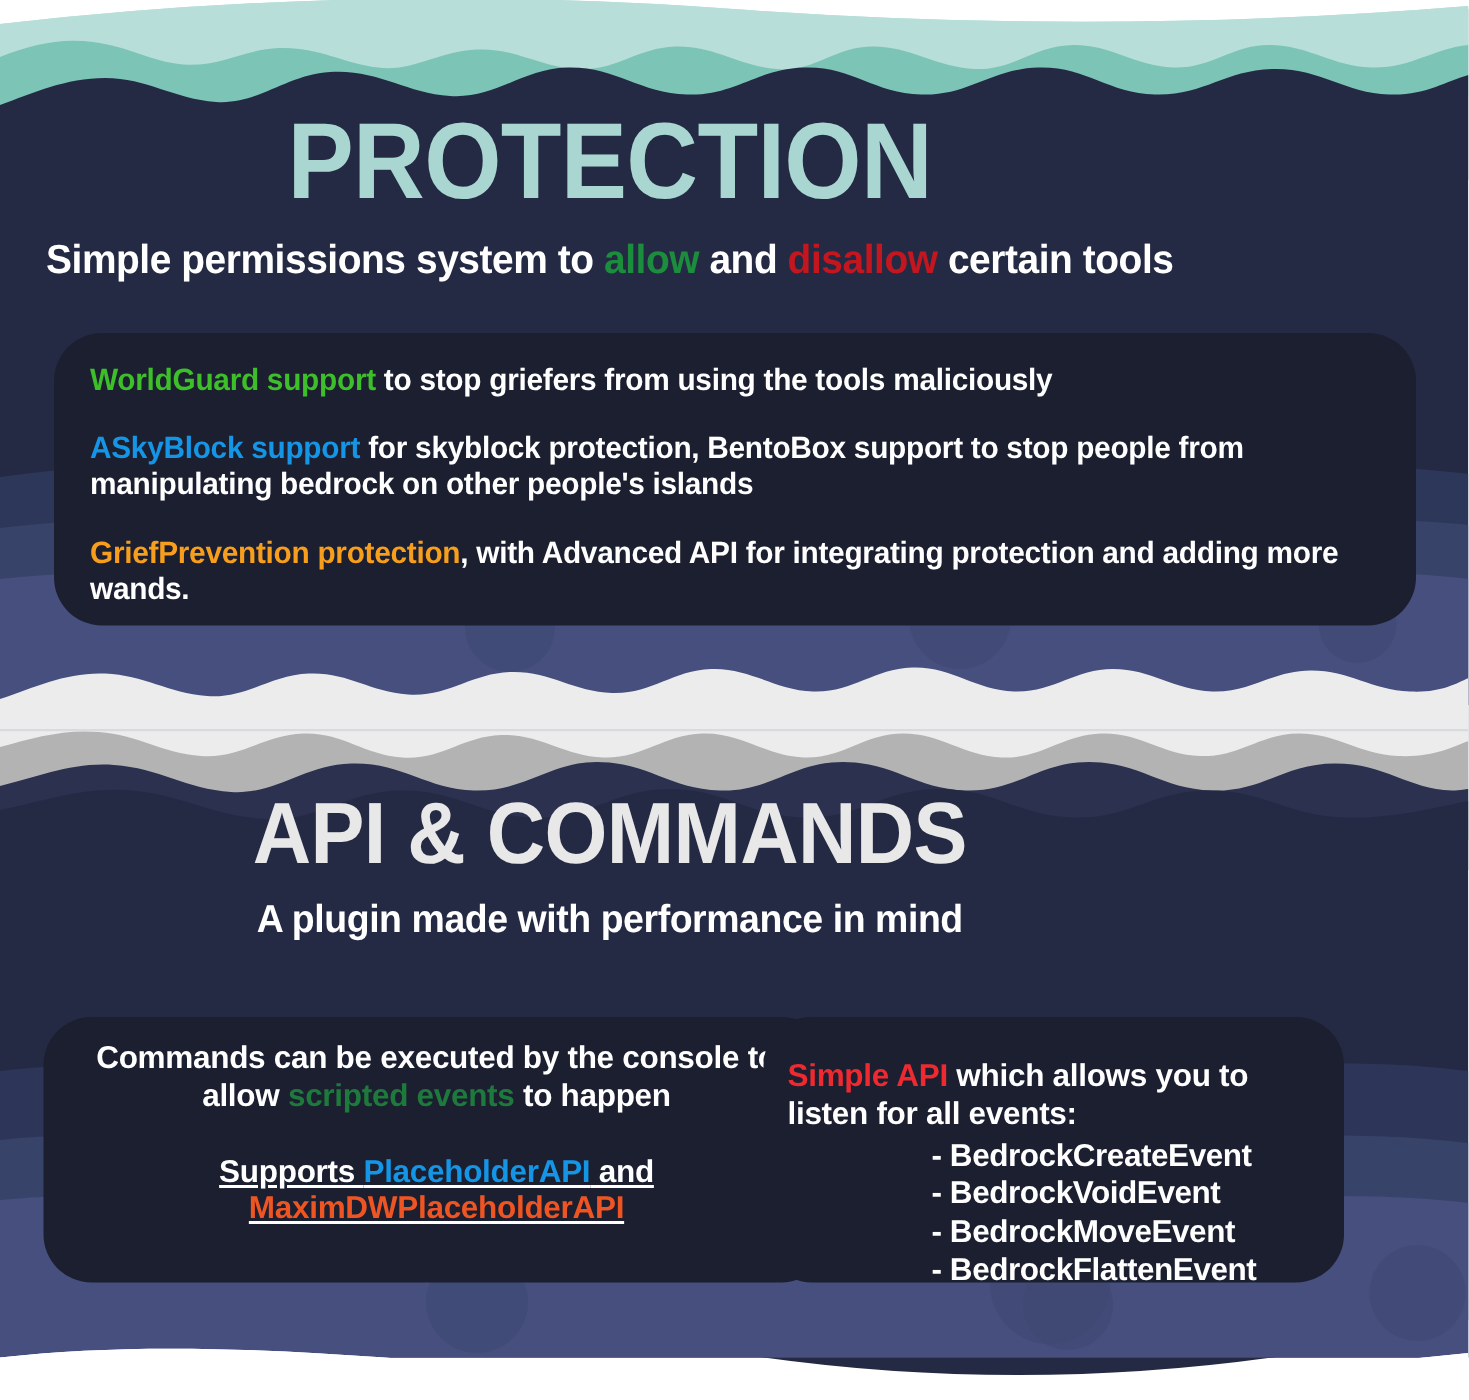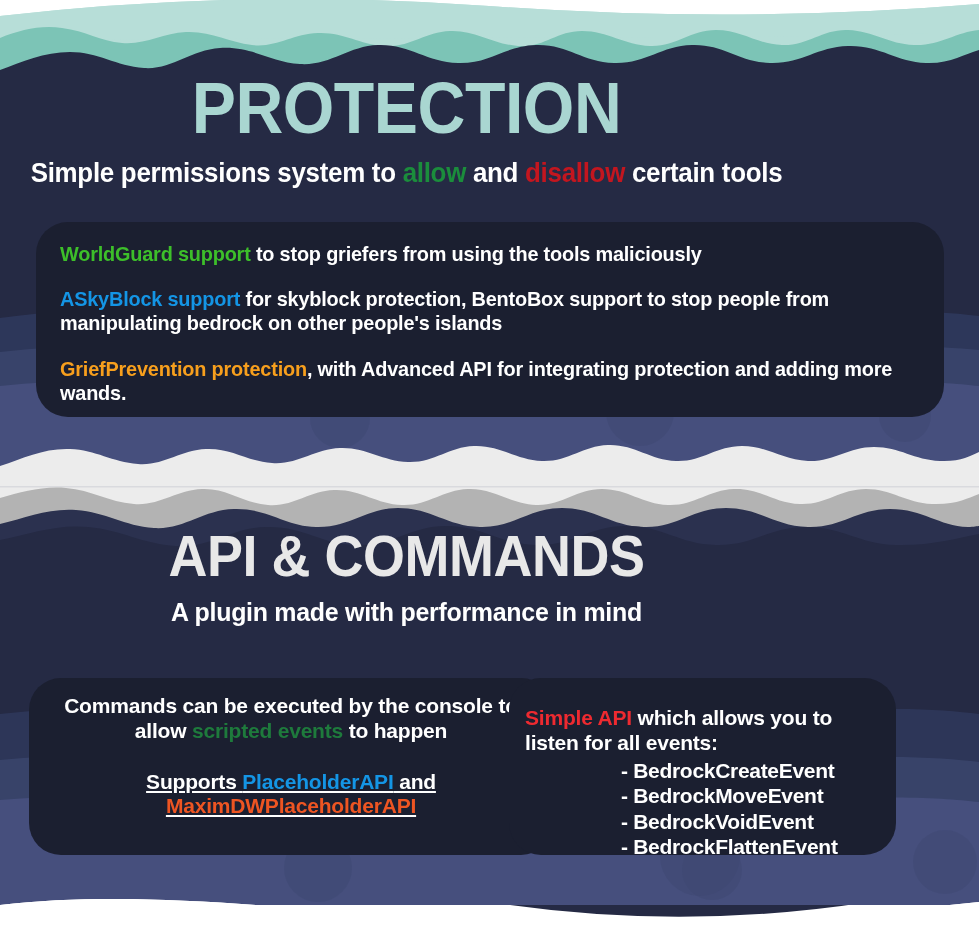--- a/index.html
+++ b/index.html
@@ -284,19 +284,19 @@
       <span>Supports </span><span class="hl-placeholder">PlaceholderAPI</span><span> and </span><span class="hl-maxim">MaximDWPlaceholderAPI</span>
     </p>
   </div>
 
   <div class="card" id="api-card">
     <p class="card-para">
       <span class="hl-simpleapi">Simple API</span><span> which allows you to listen for all events:</span>
     </p>
     <ul class="event-list">
       <li>- BedrockCreateEvent</li>
+      <li>- BedrockVoidEvent</li>
       <li>- BedrockMoveEvent</li>
-      <li>- BedrockVoidEvent</li>
       <li>- BedrockFlattenEvent</li>
     </ul>
   </div>
 
 </div>
 
 </body></html>

